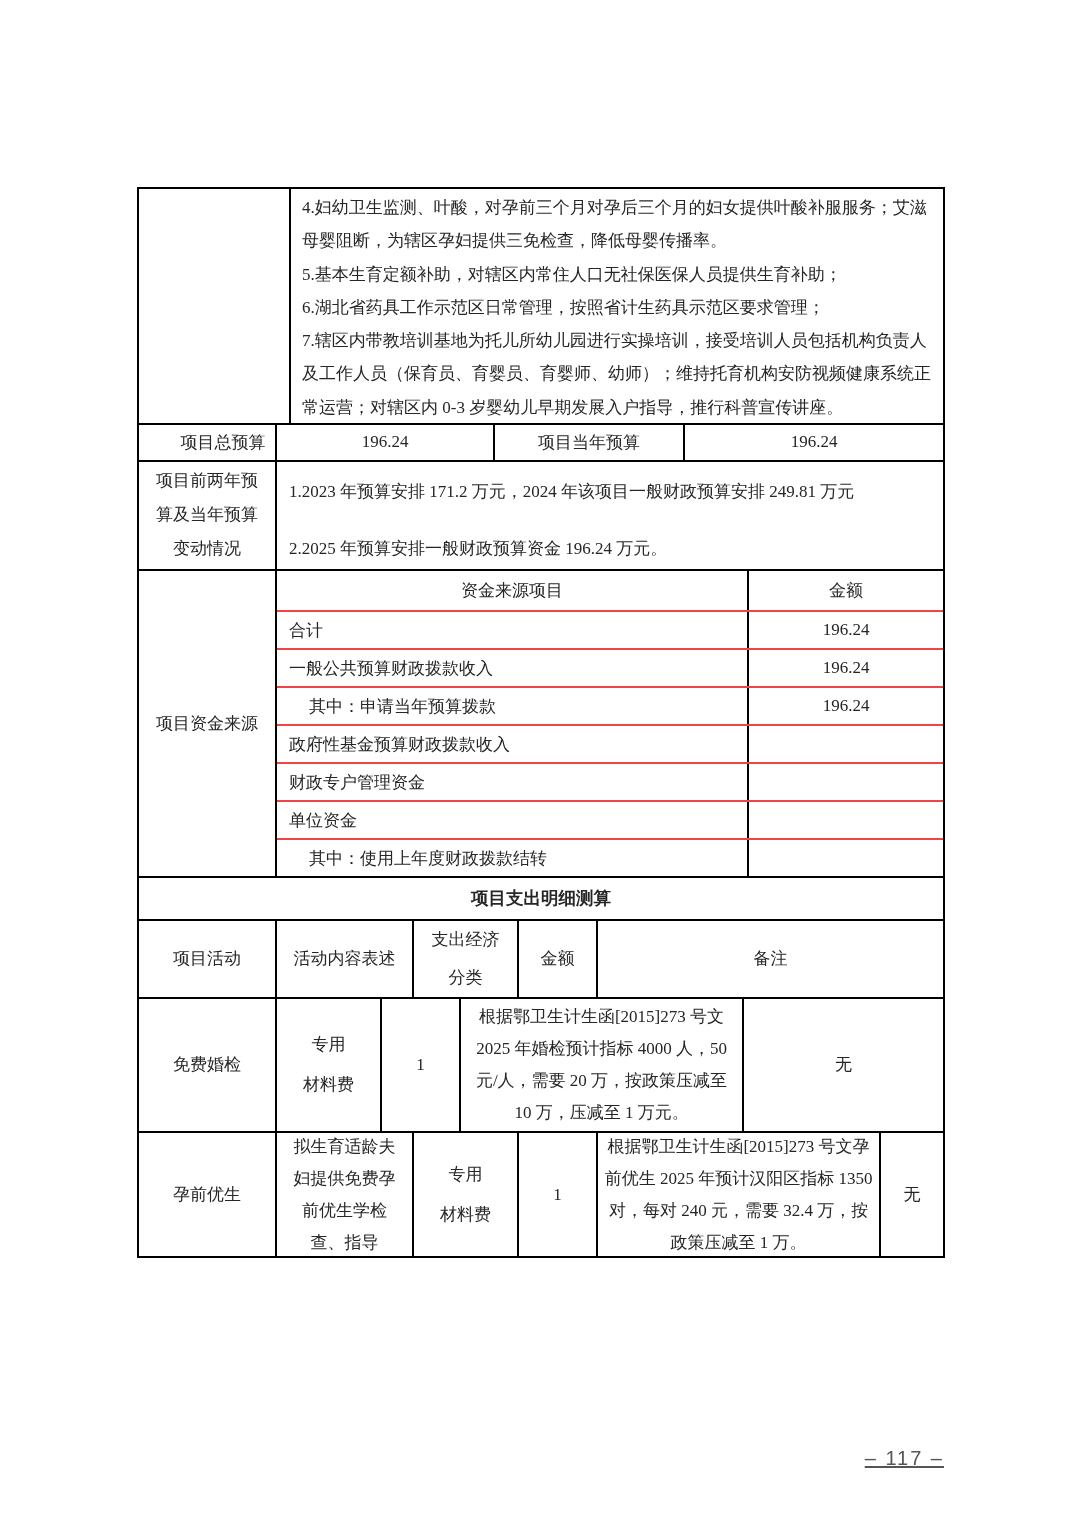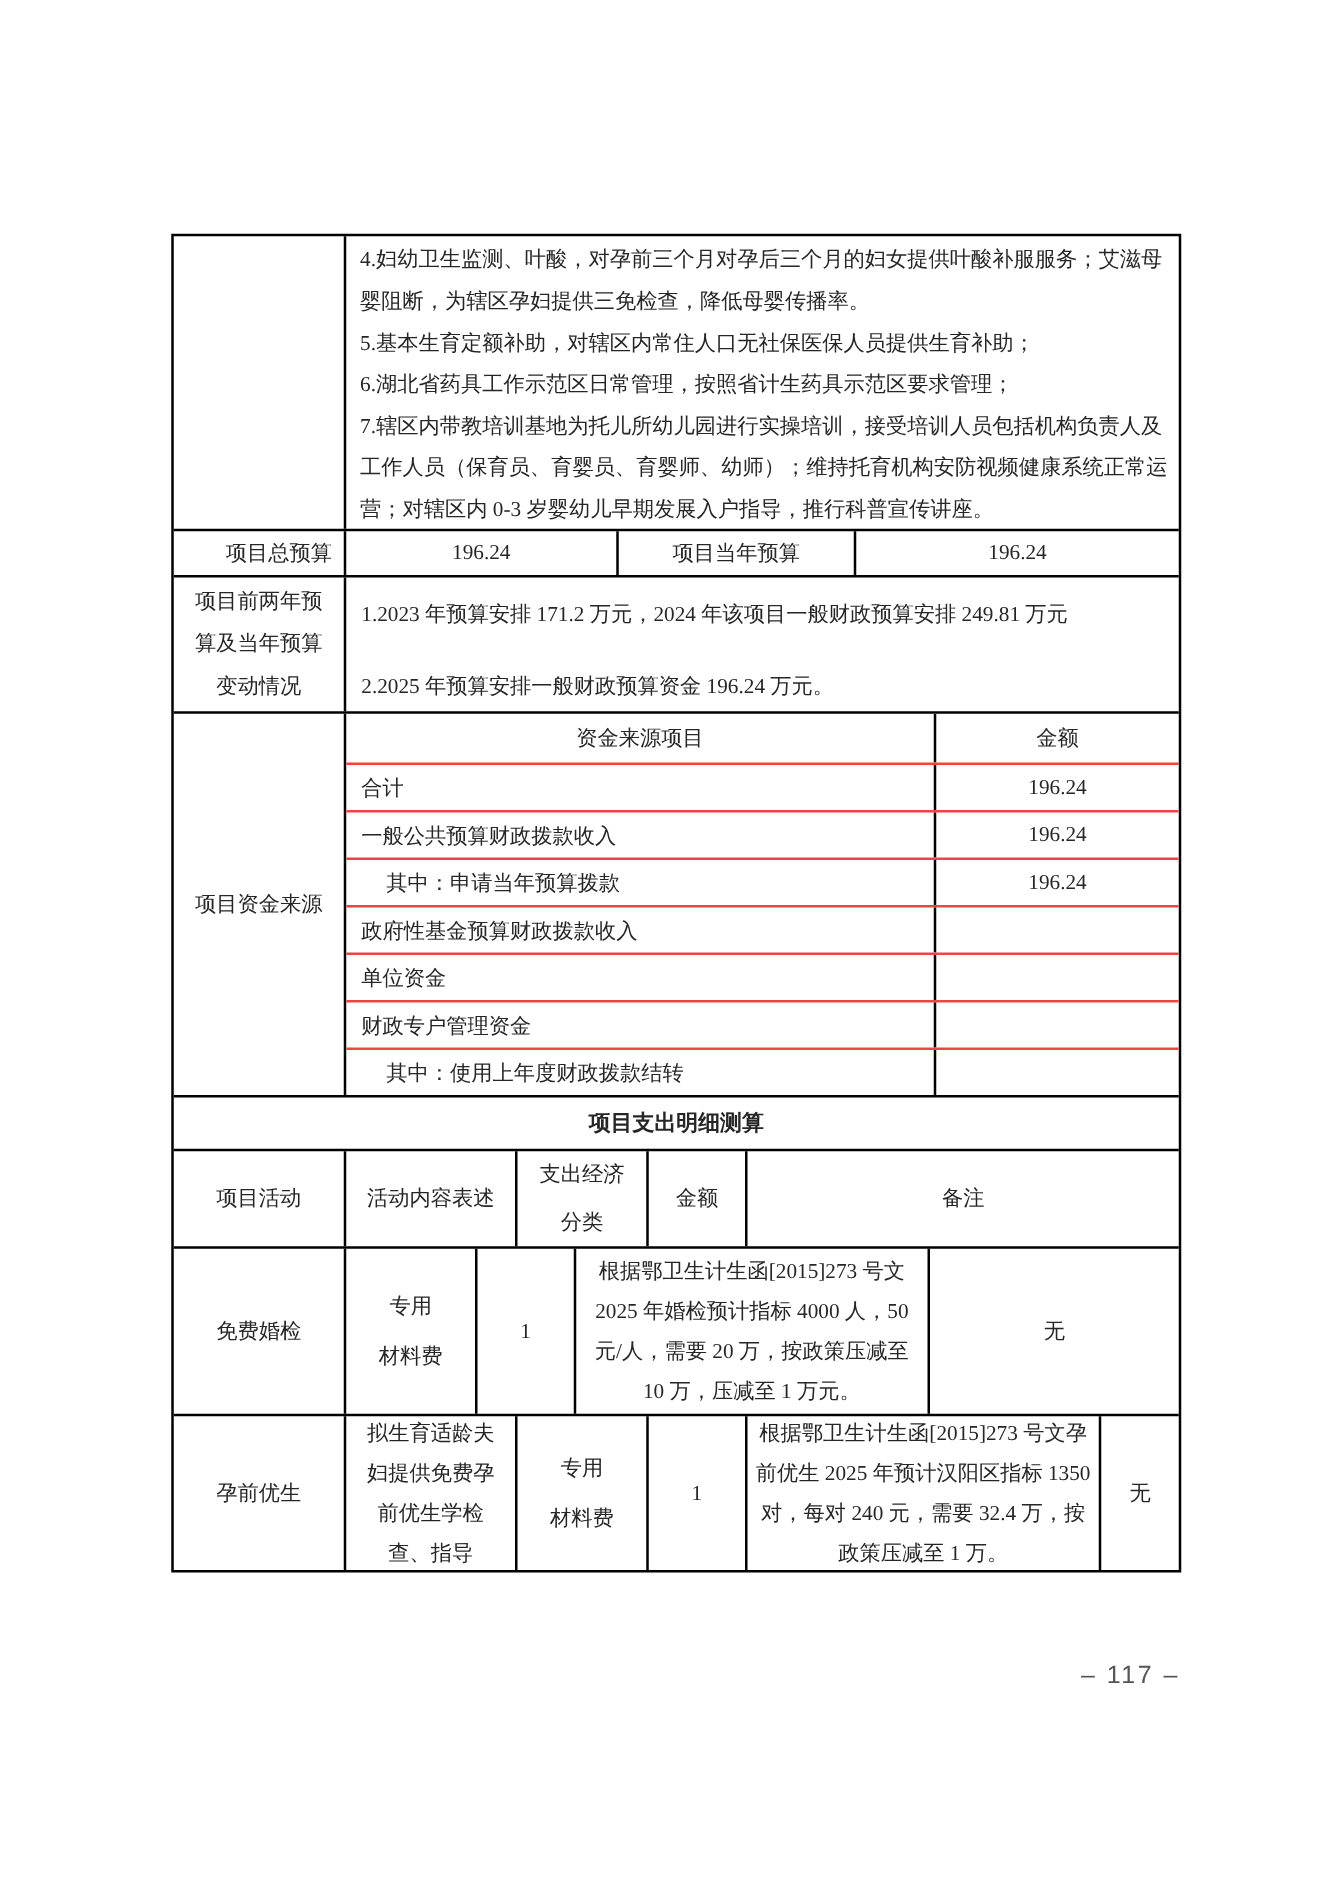--- a/index.html
+++ b/index.html
@@ -13,21 +13,21 @@
     overflow:hidden;
   }
   .doc-table {
     position:absolute; left:137px; top:187px;
     width:808px; height:1071px;
     border:2px solid #000;
     display:flex; flex-direction:column;
     font-size:17px;
   }
   .row { display:flex; flex-direction:row; border-top:2px solid #000; }
-  .row:first-child { border-top:none; }
+  .row:first-child { border-top:none;gap:14px; }
   .cell { border-left:2px solid #000; overflow:hidden; }
   .cell:first-child { border-left:none; }
 
   
   .r1 { height:234px; }
   .r1 .label-col { width:136px; }
   .r1 .content-col { flex:1; padding:2px 8px 0 11px; }
   .r1 p { line-height:33.3px; text-align:left; }
 
   
@@ -66,23 +66,24 @@
   .d4 { width:79px;  } .d5 { width:283px; } .d6 { flex:1; }
   .r6 .cell, .rdet .cell { display:flex; align-items:center; justify-content:center; text-align:center; }
   .r6 .cell { line-height:38px; white-space:pre-line; }
   .r7 { height:135px; }
   .r8 { height:125px; }
   .rdet .wrapcell { line-height:32px; padding:0 9px; }
   .rdet .cat { white-space:pre-line; line-height:40px; }
   .rdet .basis { line-height:32px; padding:0 6px; }
 
   .page-number {
-    position:absolute; top:1329px; right:130px;
+    position:absolute; top:1447px; right:130px;
     font-size:20px; color:#555; letter-spacing:2px;
     font-family:"Liberation Sans","DejaVu Sans",sans-serif;
+    text-decoration:underline;
   }
 </style>
 </head>
 <body>
 
 <div class="page">
   <div class="doc-table">
 
     <div class="row r1">
       <div class="cell label-col"></div>
@@ -128,25 +129,25 @@
         </div>
         <div class="subrow">
           <div class="src indent">其中：申请当年预算拨款</div>
           <div class="amt">196.24</div>
         </div>
         <div class="subrow">
           <div class="src">政府性基金预算财政拨款收入</div>
           <div class="amt"></div>
         </div>
         <div class="subrow">
-          <div class="src">单位资金</div>
+          <div class="src">财政专户管理资金</div>
           <div class="amt"></div>
         </div>
         <div class="subrow">
-          <div class="src">财政专户管理资金</div>
+          <div class="src">单位资金</div>
           <div class="amt"></div>
         </div>
         <div class="subrow">
           <div class="src indent">其中：使用上年度财政拨款结转</div>
           <div class="amt"></div>
         </div>
       </div>
     </div>
 
     <div class="row r5">项目支出明细测算</div>

